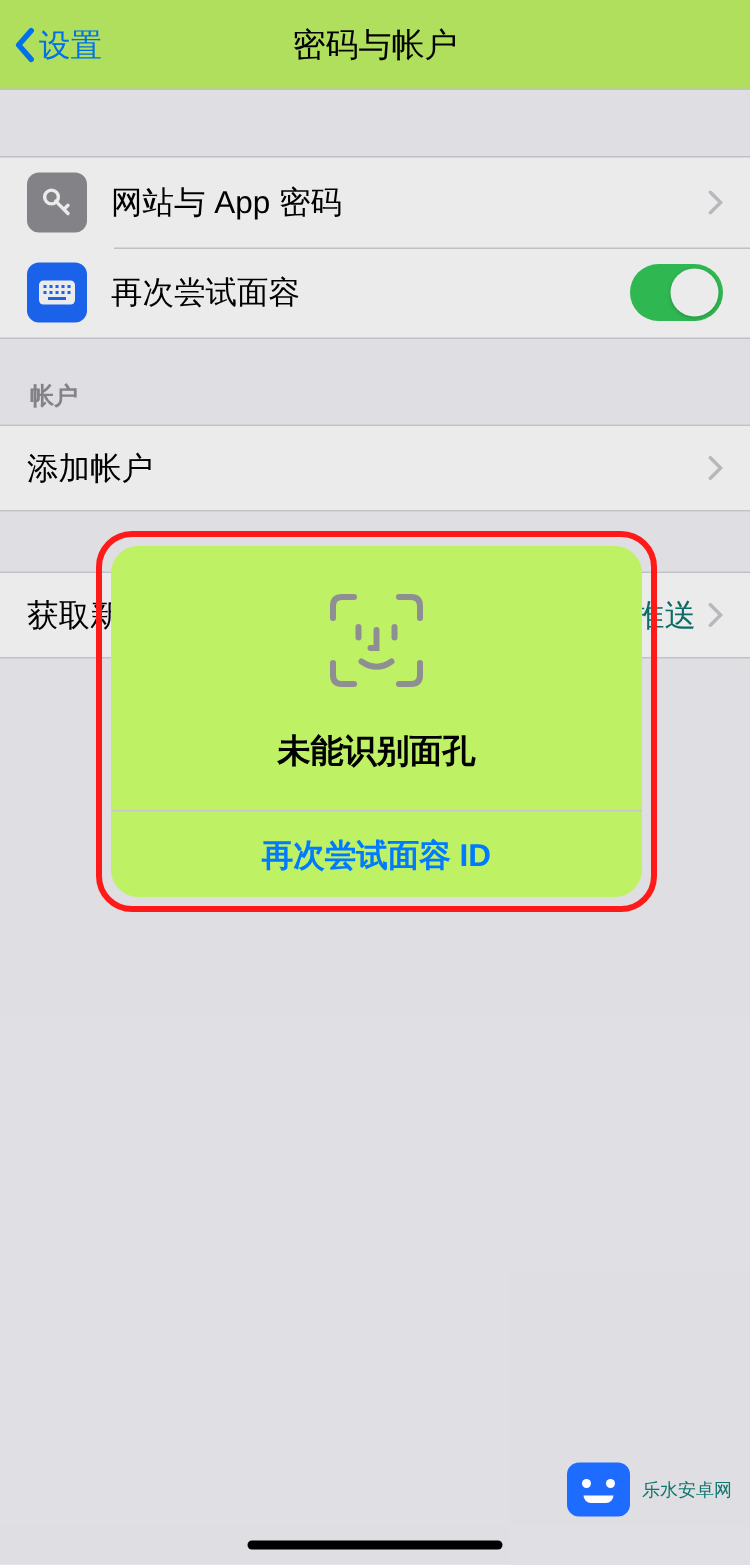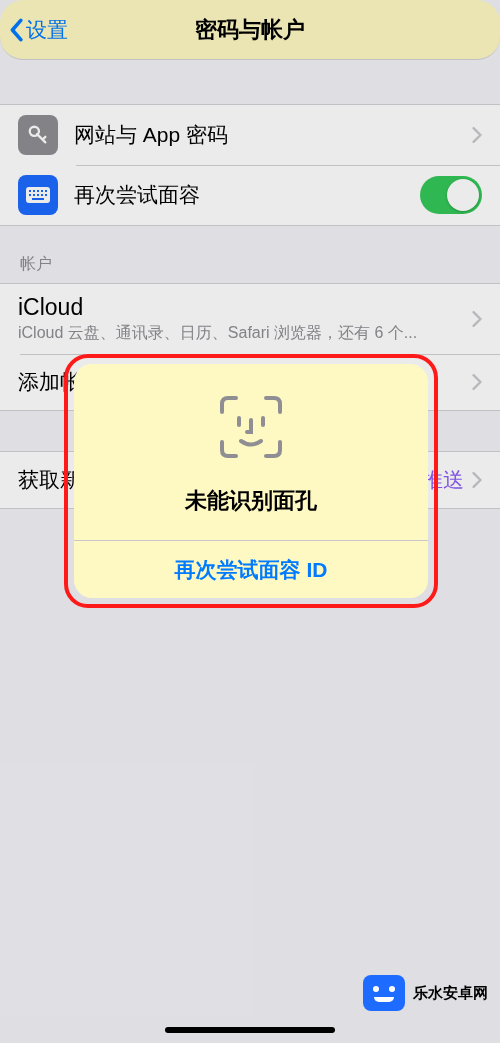--- a/index.html
+++ b/index.html
@@ -6,56 +6,56 @@
     body {
       width: 500px;
       height: 1043px;
       background: #f2f2f7;
       font-family: -apple-system, "PingFang SC", "Helvetica Neue", sans-serif;
       position: relative;
       overflow: hidden;
     }
     .header {
       height: 60px;
-      background: #fef9c3;
+      background: #bef264;
       border-bottom: 1px solid #d1d1d6;
       display: flex;
       align-items: center;
       position: relative;
-      border-radius: 23px;
     }
     .back {
       display: flex;
       align-items: center;
       color: #007aff;
       font-size: 21px;
       padding-left: 8px;
     }
     .back svg { margin-right: 2px; }
     .title {
       position: absolute;
       left: 0; right: 0;
       text-align: center;
       font-size: 22px;
-      font-weight: 700;
+      font-weight: 400;
       pointer-events: none;
     }
     .dimmer {
       position: absolute;
       inset: 0;
       background: rgba(0,0,0,0.08);
       z-index: 5;
     }
     .content { position: relative; margin-top: 44px; }
     .group { background: #fff; border-top: 1px solid #d1d1d6; border-bottom: 1px solid #d1d1d6; }
     .group.first { margin-top: 40px; }
     .group-header {
       font-size: 16px;
       color: #8e8e93;
       padding: 28px 20px 8px;
+      font-weight: bold;
     }
     .cell {
       display: flex;
       align-items: center;
       min-height: 56px;
       padding: 10px 18px;
       position: relative;
     }
     .cell + .cell::before {
       content: "";
@@ -87,34 +87,34 @@
     }
     .toggle::after {
       content: "";
       position: absolute;
       right: 3px; top: 3px;
       width: 32px; height: 32px;
       background: #fff;
       border-radius: 50%;
       box-shadow: 0 1px 3px rgba(0,0,0,0.2);
     }
-    .cell-value { font-size: 21px; color: #8b5cf6; margin-right: 8px; }
+    .cell-value { font-size: 21px; color: #0f766e; margin-right: 8px; }
 
     
     .alert-frame {
       position: absolute;
       left: 64px; top: 354px;
       width: 374px;
       z-index: 10;
       border: 4px solid #ff1a1a;
       border-radius: 24px;
       padding: 6px;
     }
     .alert {
-      background: #fef9c3;
+      background: #bef264;
       border-radius: 18px;
       overflow: hidden;
     }
     .alert-top {
       padding: 28px 20px 20px;
       text-align: center;
     }
     .face-icon { margin: 0 auto 24px; width: 70px; height: 70px; }
     .alert-title { font-size: 22px; font-weight: 600; margin-bottom: 4px; }
     .alert-msg { font-size: 17px; color: #666; }
@@ -155,21 +155,21 @@
       margin-right: 8px;
     }
     .wm-logo::before, .wm-logo::after {
       content: "";
       position: absolute;
       background: #fff;
       border-radius: 2px;
     }
     .wm-logo::before { width: 6px; height: 6px; left: 10px; top: 11px; border-radius: 50%; box-shadow: 16px 0 0 #fff; }
     .wm-logo::after { width: 20px; height: 5px; left: 11px; top: 22px; border-radius: 0 0 6px 6px; }
-    .wm-text { font-size: 15px; font-weight: 700; color: #000000; }
+    .wm-text { font-size: 12px; font-weight: 400; color: #0f766e; }
   </style>
 </head>
 <body>
 
 <div class="header">
   <div class="back">
     <svg width="16" height="24" viewBox="0 0 12 20">
         <path d="M10 2 L3 10 L10 18" stroke="#007aff" stroke-width="3" fill="none" stroke-linecap="round" stroke-linejoin="round"></path>
       </svg>
     <span>设置</span>
@@ -210,29 +210,20 @@
           </svg>
       </div>
       <div class="cell-label">再次尝试面容</div>
       <div class="toggle"></div>
     </div>
   </div>
 
   <div class="group-header">帐户</div>
   <div class="group">
     <div class="cell no-icon">
-      <div class="cell-body">
-        <div class="cell-label" style="font-size:23px">iCloud</div>
-        <div class="cell-sub">iCloud 云盘、通讯录、日历、Safari 浏览器，还有 6 个...</div>
-      </div>
-      <svg class="chevron" width="10" height="16" viewBox="0 0 8 14">
-          <path d="M1 1 L7 7 L1 13" stroke="currentColor" stroke-width="2" fill="none" stroke-linecap="round"></path>
-        </svg>
-    </div>
-    <div class="cell no-icon">
       <div class="cell-label">添加帐户</div>
       <svg class="chevron" width="10" height="16" viewBox="0 0 8 14">
           <path d="M1 1 L7 7 L1 13" stroke="currentColor" stroke-width="2" fill="none" stroke-linecap="round"></path>
         </svg>
     </div>
   </div>
 
   <div style="height:40px"></div>
   <div class="group">
     <div class="cell no-icon">

